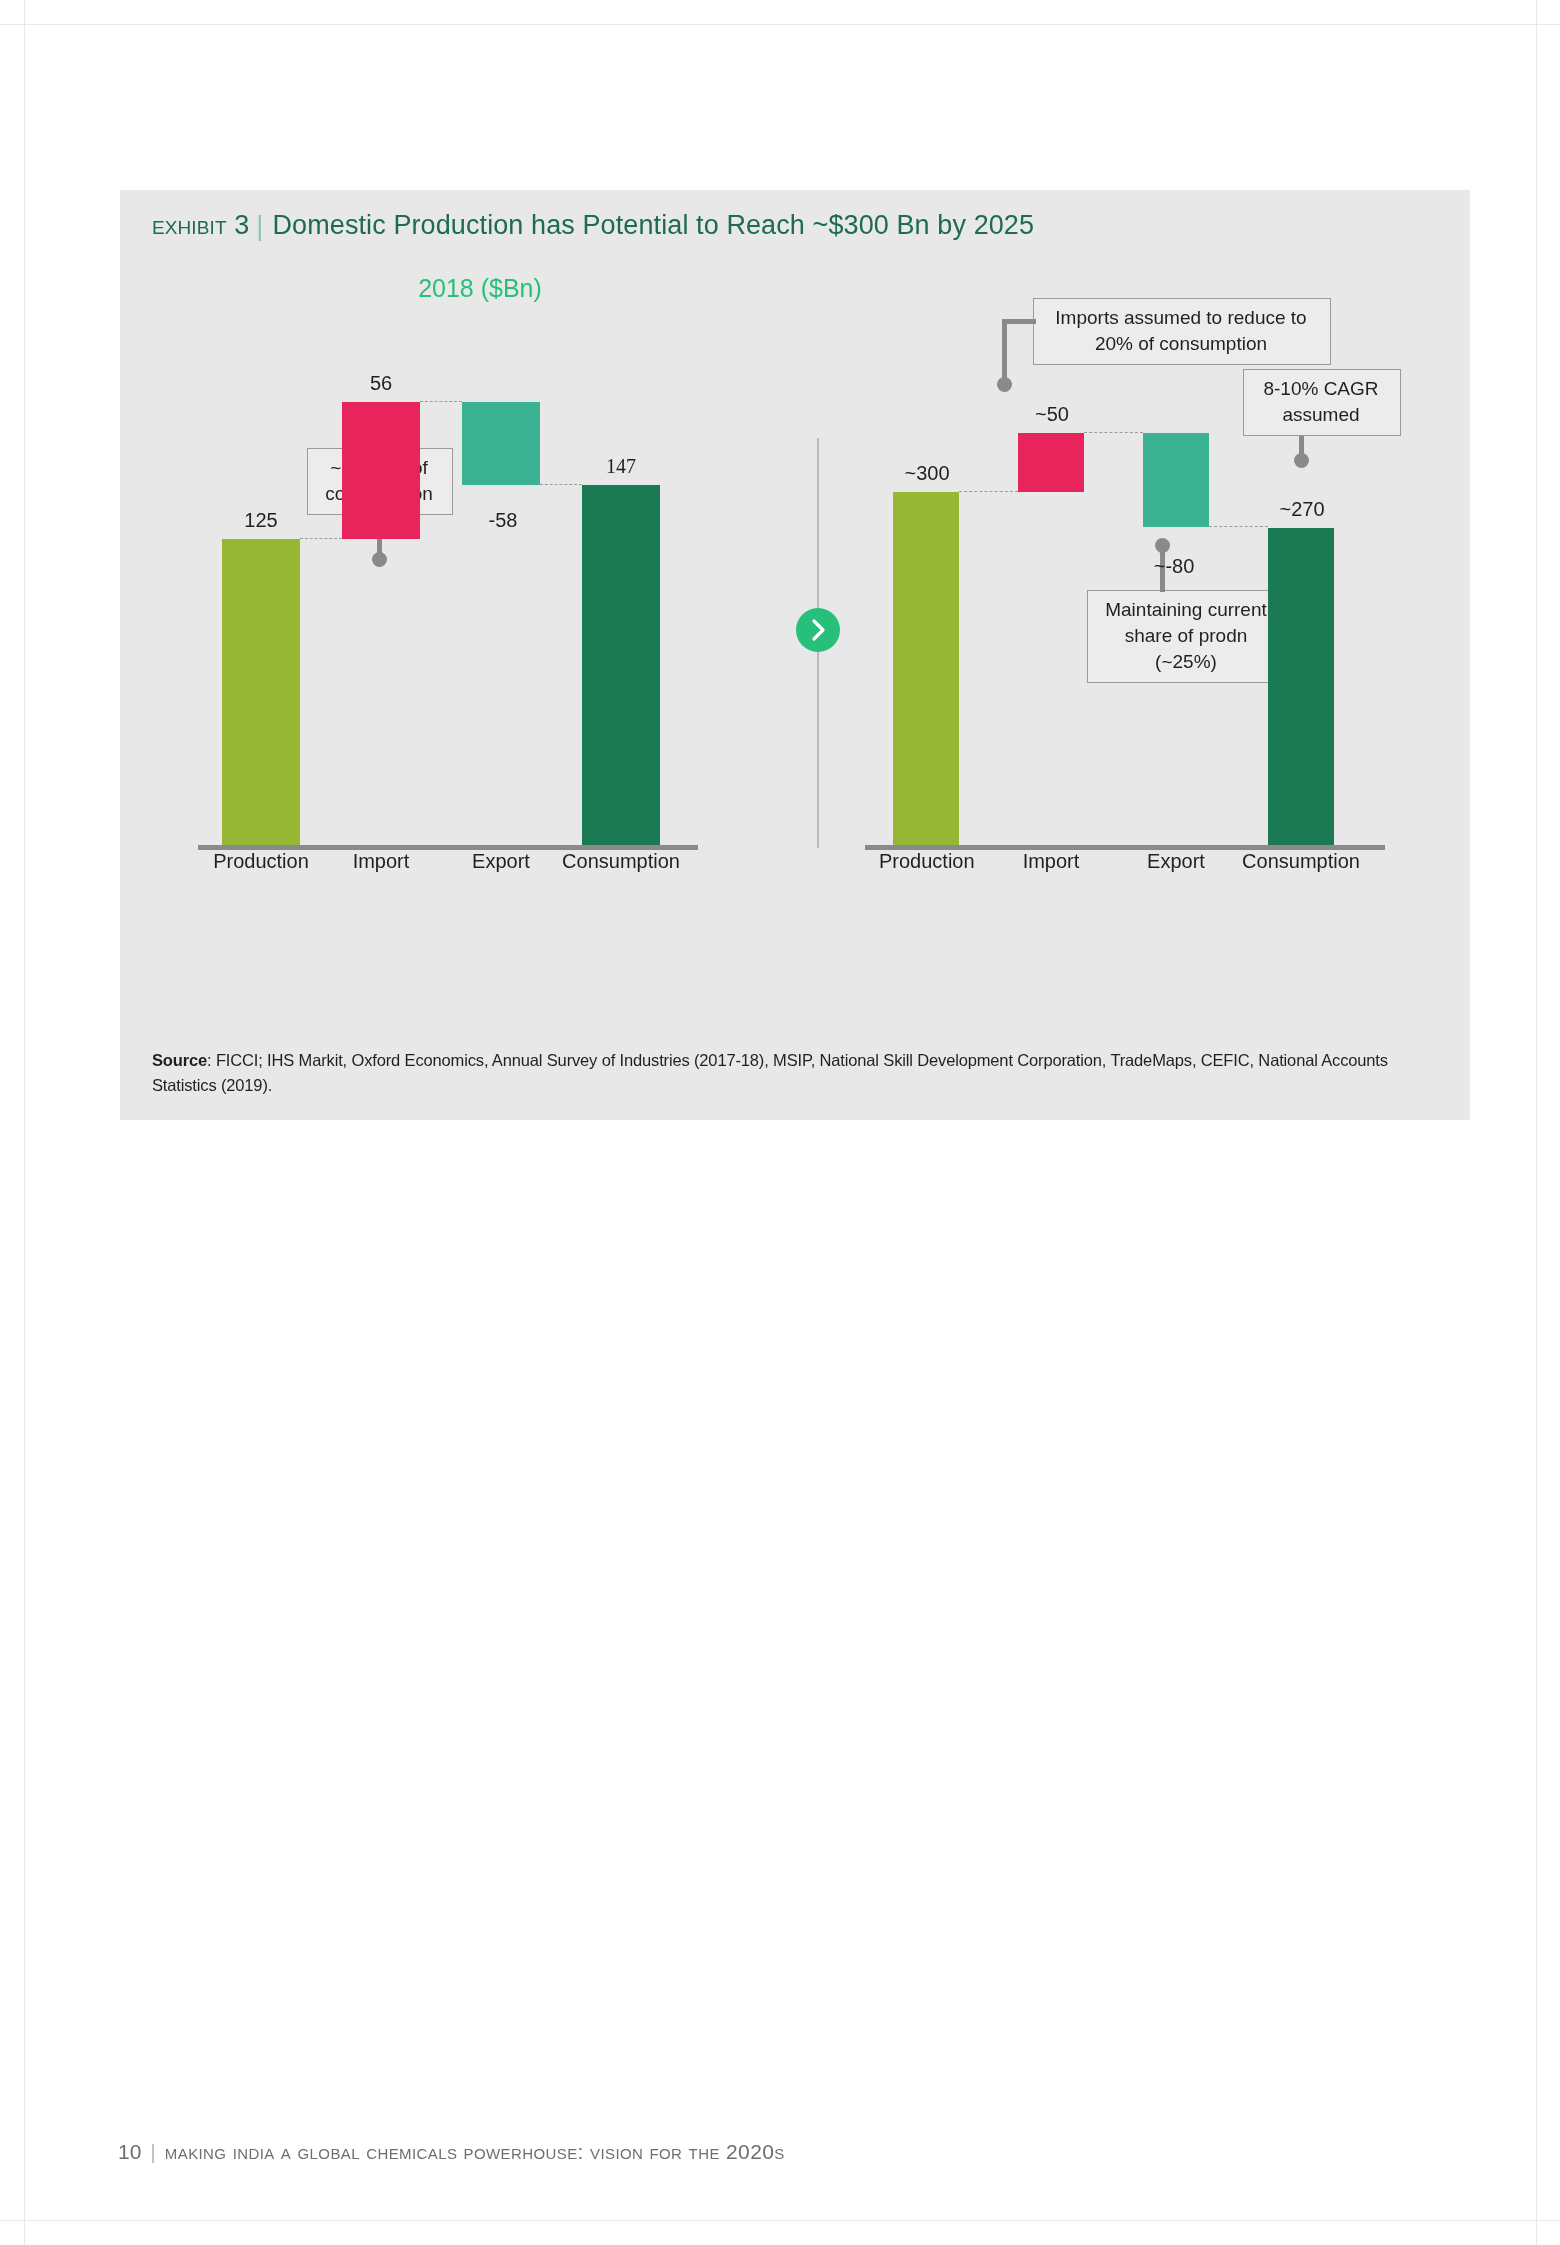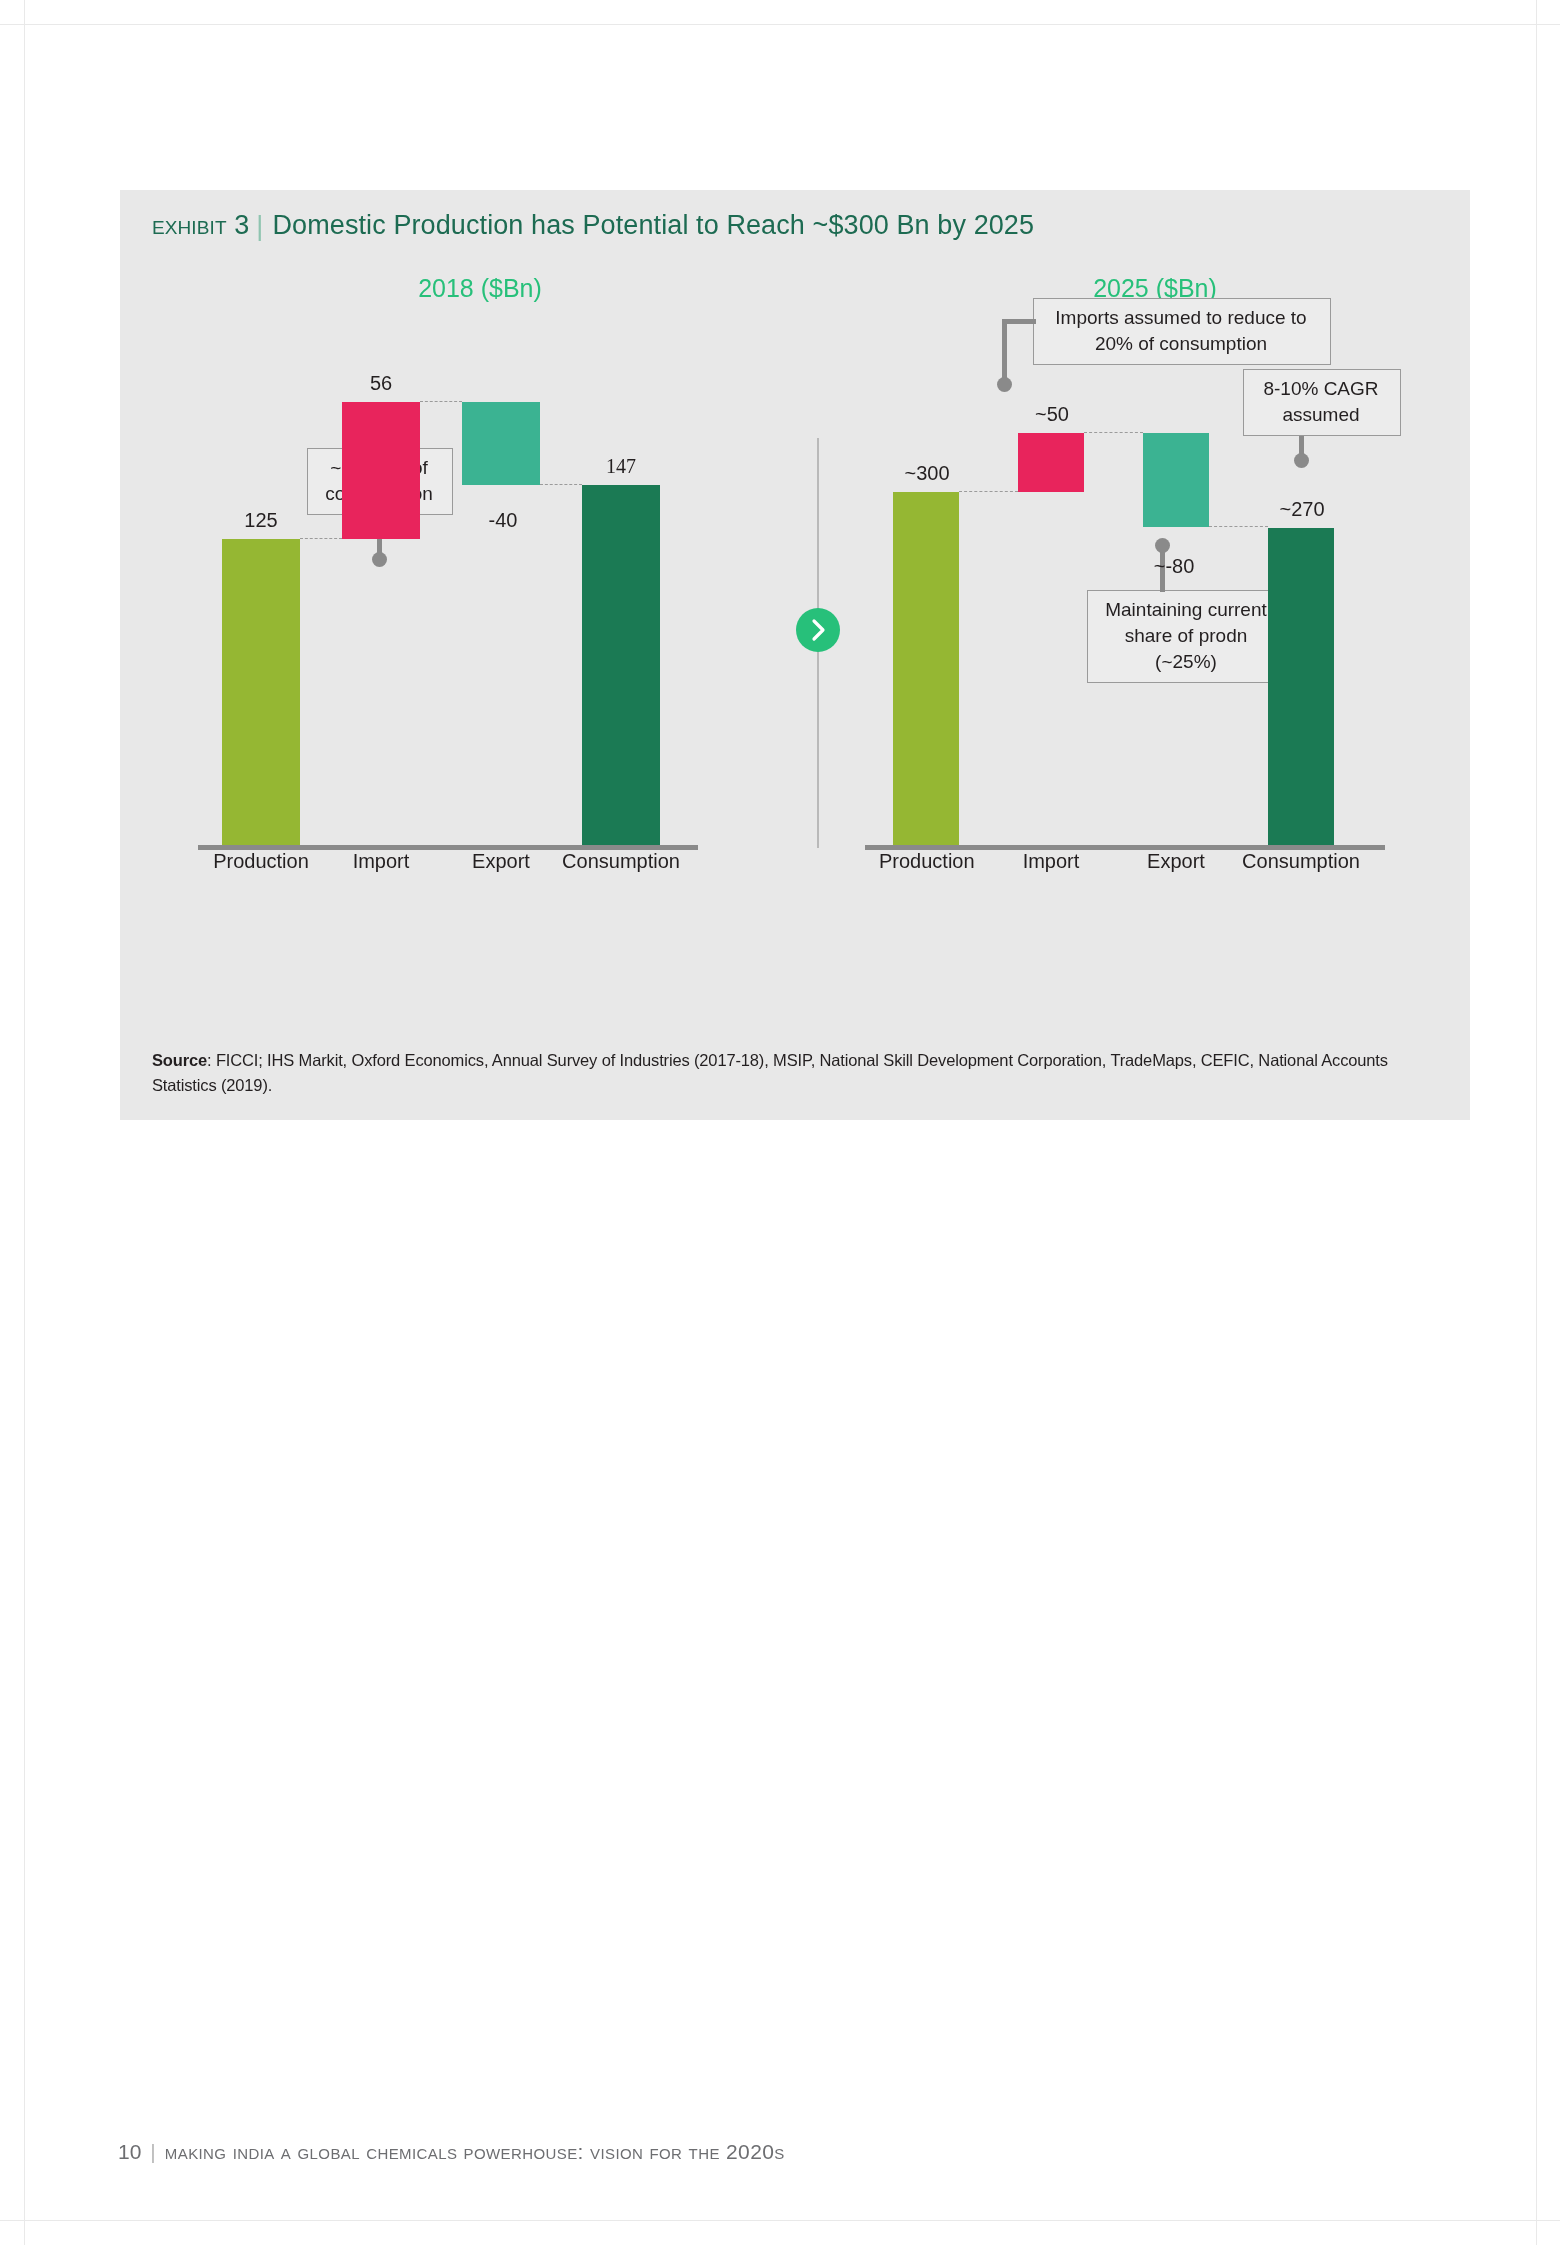--- a/index.html
+++ b/index.html
@@ -231,21 +231,21 @@
         <div class="leader-v" style="left:197px; top:175px; height:44px;"></div>
         <div class="leader-dot" style="left:192px; top:212px;"></div>
 
         <div class="bar" style="left:42px; width:78px; height:306px; background:#95b733;"></div>
         <div class="bar-label" style="left:30px; bottom:318px; width:102px;">125</div>
 
         <div class="bar" style="left:162px; width:78px; height:137px; bottom:311px; background:#e8245c;"></div>
         <div class="bar-label" style="left:150px; bottom:455px; width:102px;">56</div>
 
         <div class="bar" style="left:282px; width:78px; height:83px; bottom:365px; background:#3bb392;"></div>
-        <div class="bar-label" style="left:272px; bottom:318px; width:102px;">-40</div>
+        <div class="bar-label" style="left:272px; bottom:318px; width:102px;">-58</div>
 
         <div class="bar" style="left:402px; width:78px; height:360px; background:#1b7a54;"></div>
         <div class="bar-label" style="left:390px; bottom:372px; width:102px;font-family:Liberation Serif, serif;">147</div>
 
         <div class="connector" style="left:120px; bottom:311px; width:42px;"></div>
         <div class="connector" style="left:240px; bottom:448px; width:42px;"></div>
         <div class="connector" style="left:360px; bottom:365px; width:42px;"></div>
 
         <div class="axis-line"></div>
       </div>
@@ -260,21 +260,20 @@
 
     <div id="divider"></div>
     <div id="arrow-badge">
       <svg width="44" height="44" viewBox="0 0 44 44" aria-hidden="true">
         <path d="M18 13 L27 22 L18 31" fill="none" stroke="#ffffff" stroke-width="3.2" stroke-linecap="round" stroke-linejoin="round"></path>
       </svg>
     </div>
 
     <div id="chart-right" class="chart-block">
 
-      <div class="chart-heading">2025 ($Bn)</div>
 
       <div class="plot">
 
         <div class="callout" style="left:178px; top:-42px; width:298px;">
           <div>Imports assumed to reduce to</div>
           <div>20% of consumption</div>
         </div>
         <div class="leader-h" style="left:147px; top:-21px; width:34px;"></div>
         <div class="leader-v" style="left:147px; top:-21px; height:64px;"></div>
         <div class="leader-dot" style="left:142px; top:37px;"></div>

